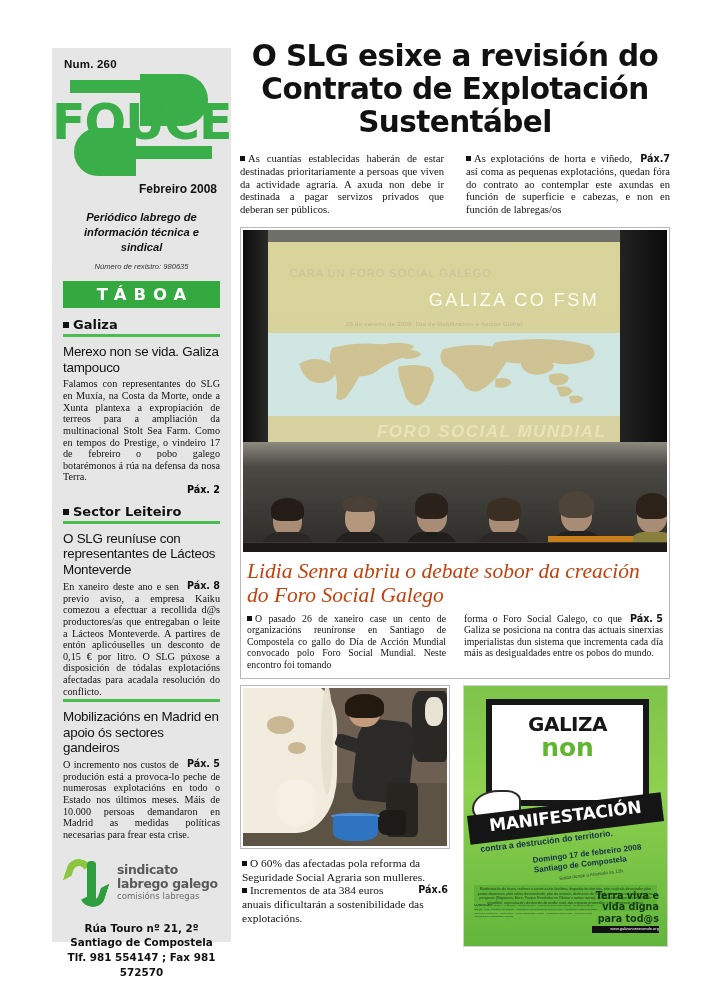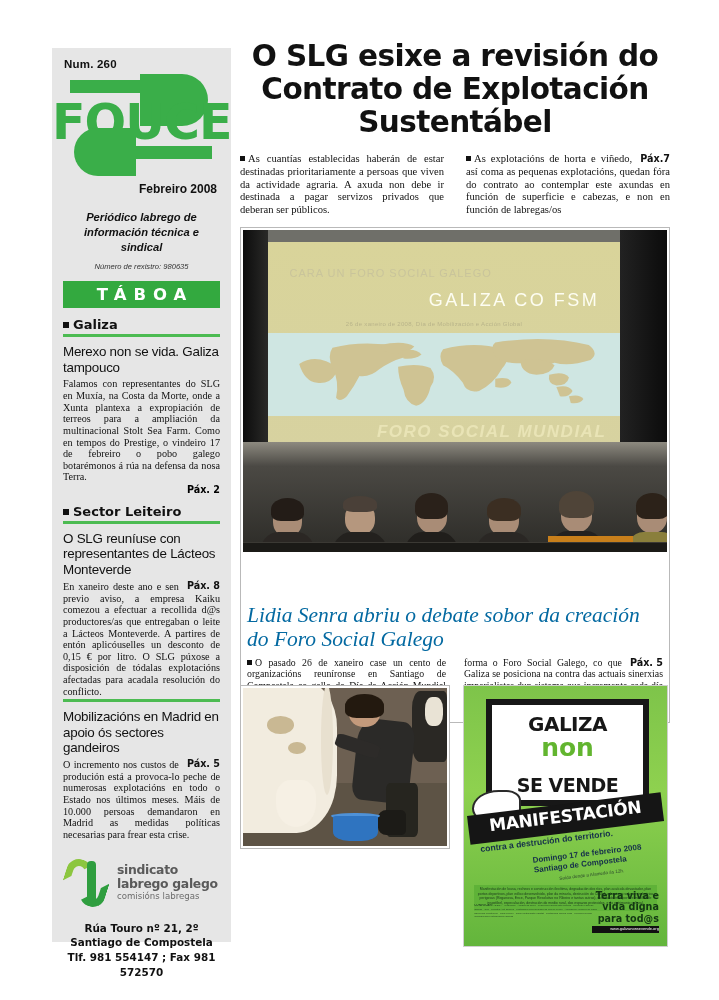--- a/index.html
+++ b/index.html
@@ -167,21 +167,21 @@
   .p-body { position:absolute; left:-46%; top:78%; width:192%; height:190%;
      border-radius:34% 34% 8% 8%; background:#23211e; }
   .table-edge {
     position:absolute; left:0; bottom:0; width:100%; height:9%;
     background:#1b1a17; border-top:1px solid #3b3934;
   }
   .amber { position:absolute; right:8%; bottom:7%; width:20%; height:7%; background:#c87f1b; }
 
   .cap-head {
     font-family: "Liberation Serif", serif; font-style: italic;
-    font-size: 21.5px; line-height: 1.14; color: #0369a1; padding: 7px 4px 0 4px; margin-top: 44px;
+    font-size: 21.5px; line-height: 1.14; color: #c2410c; padding: 7px 4px 0 4px;
   }
   .cap-row { display:flex; gap: 18px; padding: 5px 4px 6px 4px; }
   .cap-col { flex:1; font-family:"Liberation Serif", serif; font-size: 9.8px;
     line-height: 1.18; text-align: justify; color:#111; }
 
   
   .bottom { position:absolute; left:240px; top:685px; width:430px; display:flex; gap:13px; }
   .bl { width: 210px; }
   .cow-frame { border:1px solid #b9b9b9; padding:2px; background:#fff; }
   .cow { position:relative; width:100%; height:158px; overflow:hidden; background:#6d6052; }
@@ -480,27 +480,32 @@
           <div class="farmer-arm"></div>
           <div class="farmer-head"></div>
           <div class="farmer-hair"></div>
           <div class="farmer-leg"></div>
           <div class="boot"></div>
           <div class="bucket-rim"></div>
           <div class="bucket"></div>
         </div>
       </div>
 
+      <div class="cap2">
+        <span class="bullet"></span><span>O 60% das afectadas pola reforma da Seguridade Social Agraria son mulleres.</span>
+        <br>
+        <span class="pax">Páx.6</span>
+        <span class="bullet"></span><span>Incrementos de ata 384 euros anuais dificultarán a sostenibilidade  das explotacións.</span>
+      </div>
     </div>
 
     <div class="poster">
       <div class="poster-card">
         <div class="p-galiza">GALIZA</div>
         <div class="p-non">non</div>
-        <div class="p-sevende">SE VENDE</div>
       </div>
       <div class="hedge"></div>
       <div class="p-manif-band">
         <div class="p-manif">MANIFESTACIÓN</div>
       </div>
       <div class="p-sub1">contra a destrución do territorio.</div>
       <div class="p-sub2" style="white-space:pre-line;">Domingo 17 de febreiro 2008
 Santiago de Compostela</div>
       <div class="p-sub3">Saída dende a Alameda ás 12h.</div>
       <div class="p-blurb">Manifestación de lousa, recheos e construcción ilexítima, degradación dos ríos, plan acuícola devastador, plan portos deportivos, plan eólico desenvolvido, plan da minaría, destrución do Courel, urbanismo salvaxe, industrias perigosas (Reganosa, Ence, Parque Resolutivo no Ribeiro e tantas outras), modelo de transporte e mobilidade insostíbel, especulación, destrución do medio rural, dos espazos protexidos, e do patrimonio cultural.</div>

